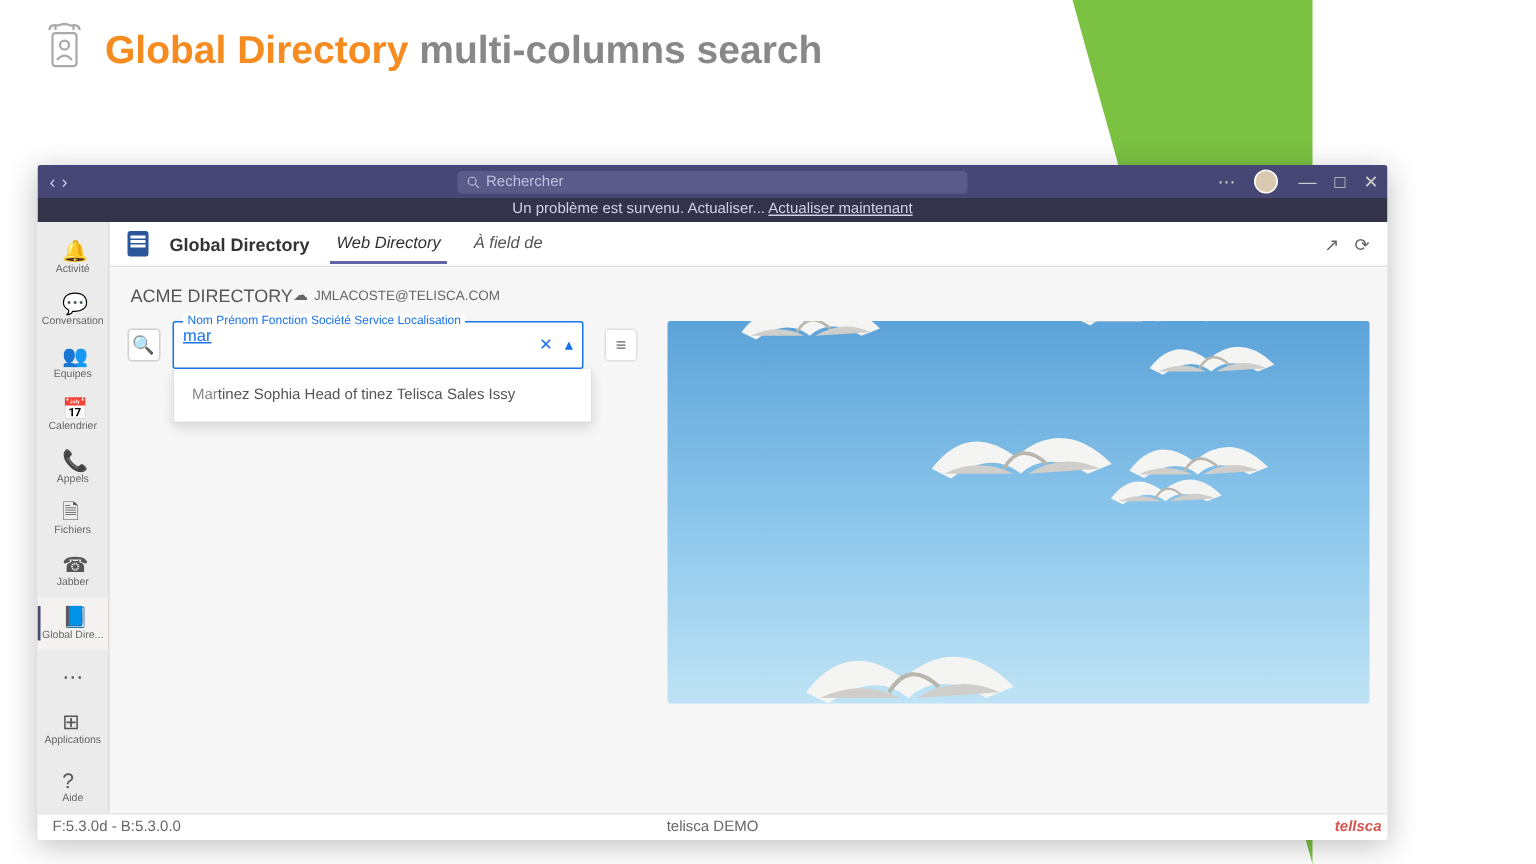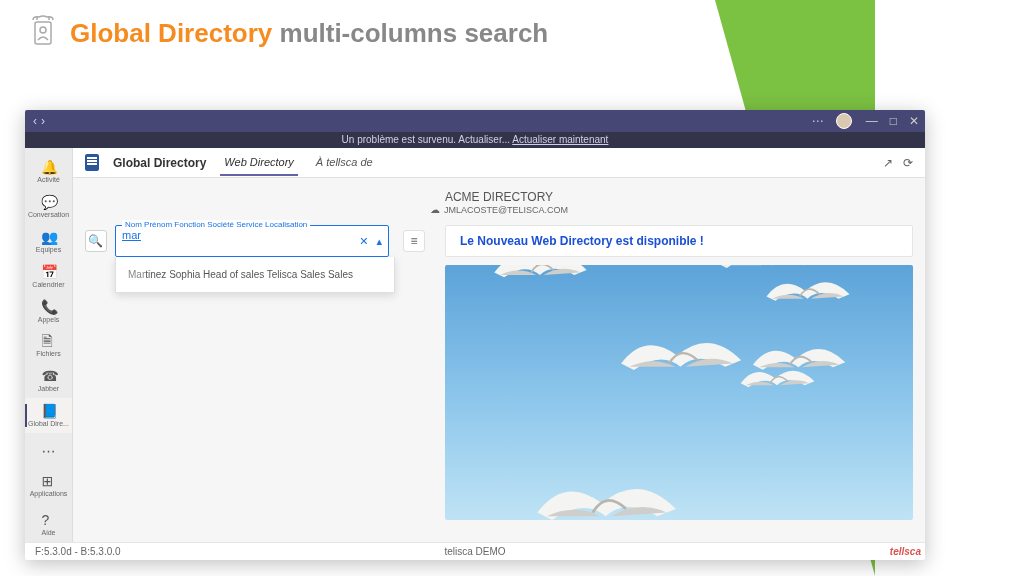--- a/index.html
+++ b/index.html
@@ -37,21 +37,21 @@
   .main { flex:1; display:flex; flex-direction:column; background:#f6f6f6; }
   .apphdr { height:30px; background:#fff; border-bottom:1px solid #e1e1e1; display:flex; align-items:center; padding:0 12px; gap:14px; }
   .apphdr .logo { width:14px; height:17px; background:#2b579a; border-radius:2px; position:relative;}
   .apphdr .logo::after{content:""; position:absolute; left:2px; top:3px; right:2px; height:2px; background:#fff; box-shadow:0 3px 0 #fff, 0 6px 0 #fff;}
   .apphdr .appname { font-weight:700; font-size:12px; color:#333; }
   .apphdr .tab { font-size:11px; color:#555; padding:6px 4px; border-bottom:2px solid transparent; cursor:pointer;font-style:italic;}
   .apphdr .tab.active { border-bottom-color:#6264a7; color:#323130; }
   .apphdr .right-icons { margin-left:auto; display:flex; gap:10px; color:#666; font-size:12px;}
 
   .content { flex:1; padding:8px 12px 0 12px; overflow:hidden; }
-  .dirbar { display:flex; justify-content:flex-start; align-items:center; font-size:12px; color:#555; padding:4px 2px;flex-direction:column; }
+  .dirbar { display:flex; justify-content:flex-start; align-items:center; font-size:12px; color:#555; padding:4px 2px; }
   .dirbar .user { font-size:9px; color:#666; display:flex; align-items:center; gap:4px;}
   .dirbar .user .cloud{font-size:10px;}
   .panels { display:flex; gap:20px; margin-top:6px; }
   .searchpanel { width:340px; }
   .searchbox-wrap { display:flex; align-items:center; gap:8px; }
   .sb-icon { width:22px; height:22px; background:#fff; border:1px solid #d0d0d0; border-radius:3px; display:flex; align-items:center; justify-content:center; color:#1a73e8; font-size:12px;}
   .searchbox { flex:1; background:#fff; border:1px solid #1a73e8; border-radius:2px; padding:3px 6px 15px 6px; position:relative;}
   .searchbox .lbl { font-size:8px; color:#1a73e8; position:absolute; top:-6px; left:6px; background:#fff; padding:0 3px;}
   .searchbox input { border:none; outline:none; font-size:11px; color:#1a73e8; text-decoration:underline; width:80%; background:transparent;}
   .searchbox .controls { position:absolute; right:6px; top:50%; transform:translateY(-50%); display:flex; gap:8px; color:#1a73e8; font-size:11px;}
@@ -89,20 +89,27 @@
     </div>
   </div>
 
   <div class="teams">
 
     <div class="titlebar">
       <div class="nav">
         <span>‹</span>
         <span>›</span>
       </div>
+      <div class="search">
+        <svg viewBox="0 0 12 12" stroke="#c0c0e0" fill="none">
+            <circle cx="5" cy="5" r="3.5"></circle>
+            <path d="M8 8 l3 3"></path>
+          </svg>
+        <span>Rechercher</span>
+      </div>
       <div class="wnd">
         <span>⋯</span>
         <span class="avatar"></span>
         <span>—</span>
         <span>□</span>
         <span>✕</span>
       </div>
     </div>
 
     <div class="errorbar">
@@ -156,21 +163,21 @@
             <span class="glyph">?</span>
             <span>Aide</span>
           </div>
       </div>
 
       <div class="main">
         <div class="apphdr">
           <span class="logo"></span>
           <span class="appname">Global Directory</span>
           <span class="tab active">Web Directory</span>
-          <span class="tab">À tellsca de</span>
+          <span class="tab">À field de</span>
           <span class="right-icons">
             <span>↗</span>
             <span>⟳</span>
           </span>
         </div>
 
         <div class="content">
           <div class="dirbar">
             <span>ACME DIRECTORY</span>
             <span class="user">
@@ -189,27 +196,26 @@
                   <input value="mar" style="">
                   <span class="controls">
                     <span>✕</span>
                     <span>▴</span>
                   </span>
                 </div>
                 <div class="menu-btn">≡</div>
               </div>
               <div class="dropdown">
                 <div class="dd-item">
-                  <span class="hl">Mar</span><span>tinez Sophia Head of sales Telisca Sales Sales</span>
+                  <span class="hl">Mar</span><span>tinez Sophia Head of tinez Telisca Sales Issy</span>
                 </div>
               </div>
             </div>
 
             <div class="rightpanel">
-              <div class="banner">Le Nouveau Web Directory est disponible !</div>
               <div class="image-card">
                 
                 <svg width="100%" height="100%" viewBox="0 0 380 255" preserveAspectRatio="xMidYMid slice">
                   <defs>
                     <g id="gull">
                       <path d="M0 10 Q15 -10 35 5 Q55 -12 75 8 L65 12 Q48 2 37 12 Q25 2 8 14 Z" fill="#f4f4f2"></path>
                       <path d="M30 10 Q37 -2 48 8" stroke="#b9b7ad" stroke-width="1.5" fill="none"></path>
                       <path d="M5 12 Q20 5 34 12" fill="#cfceca"></path>
                       <path d="M40 12 Q55 3 70 10" fill="#cfceca"></path>
                     </g>

